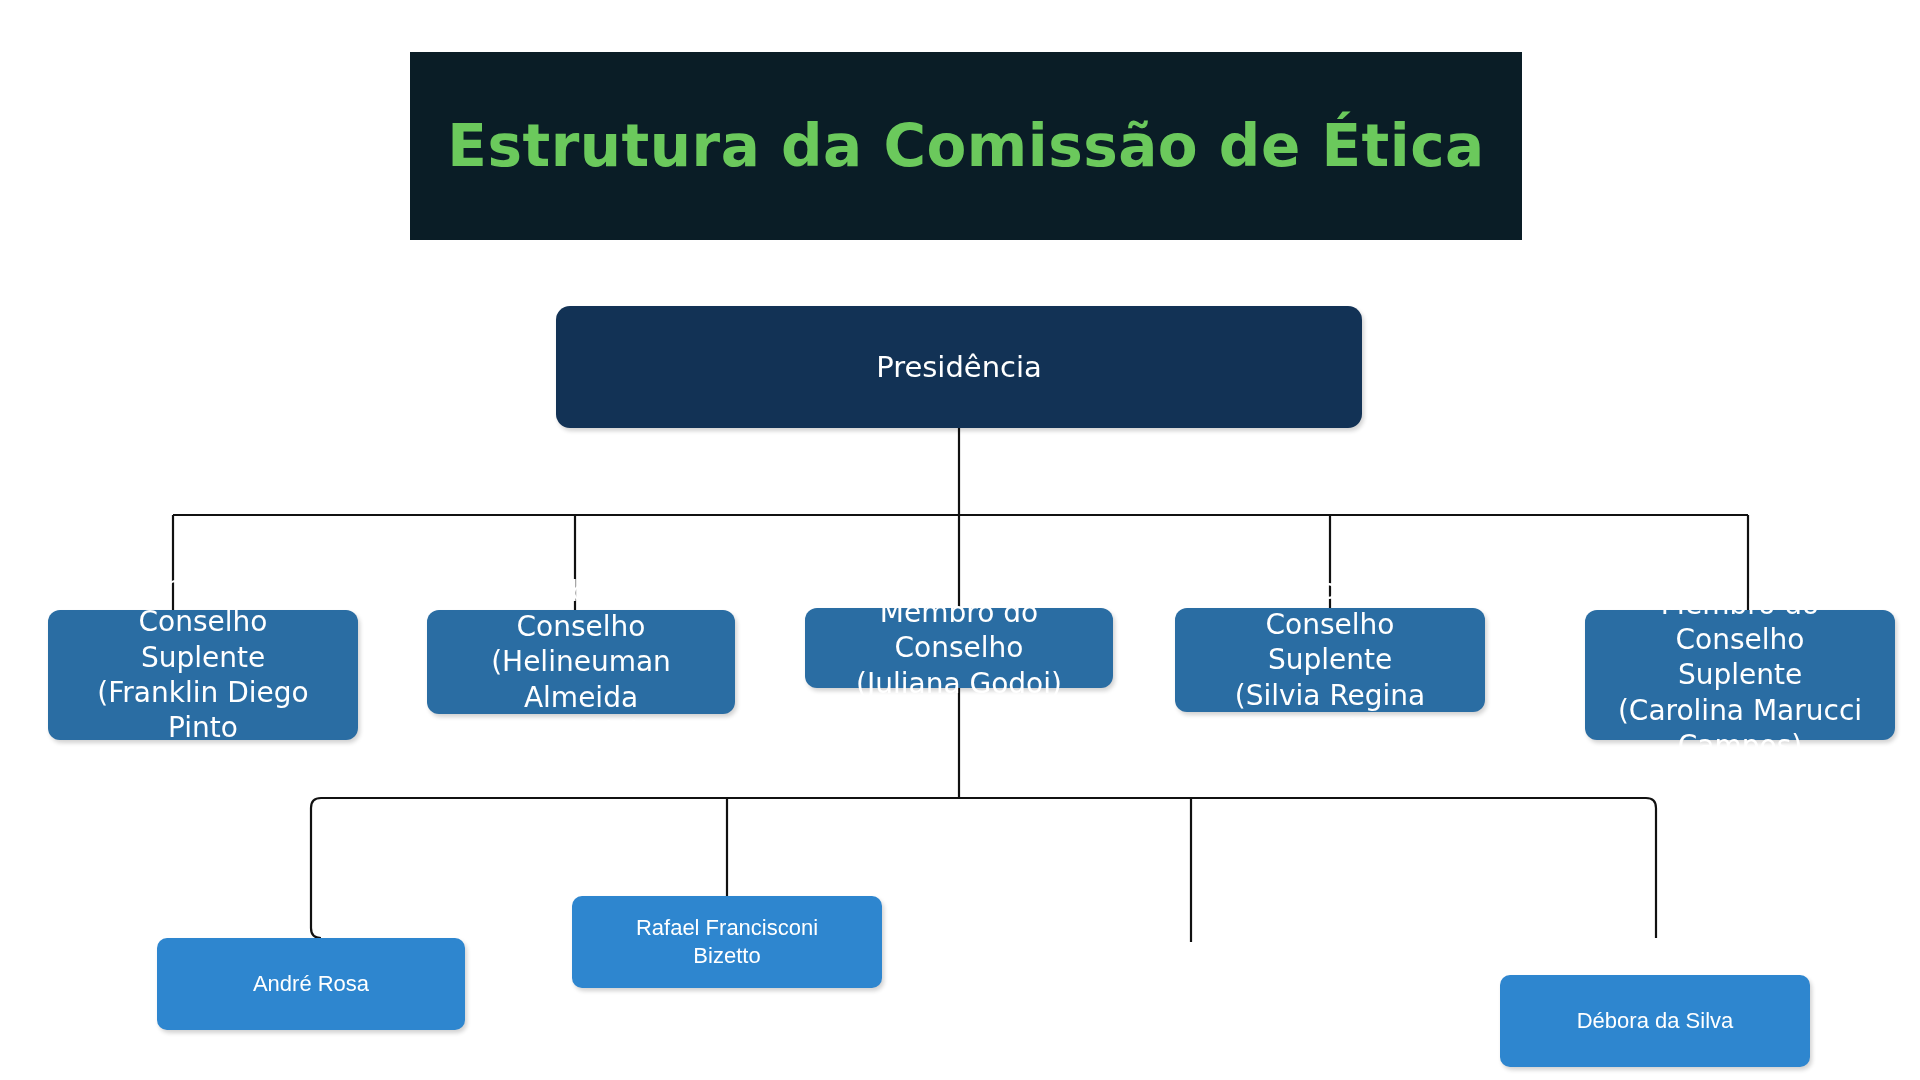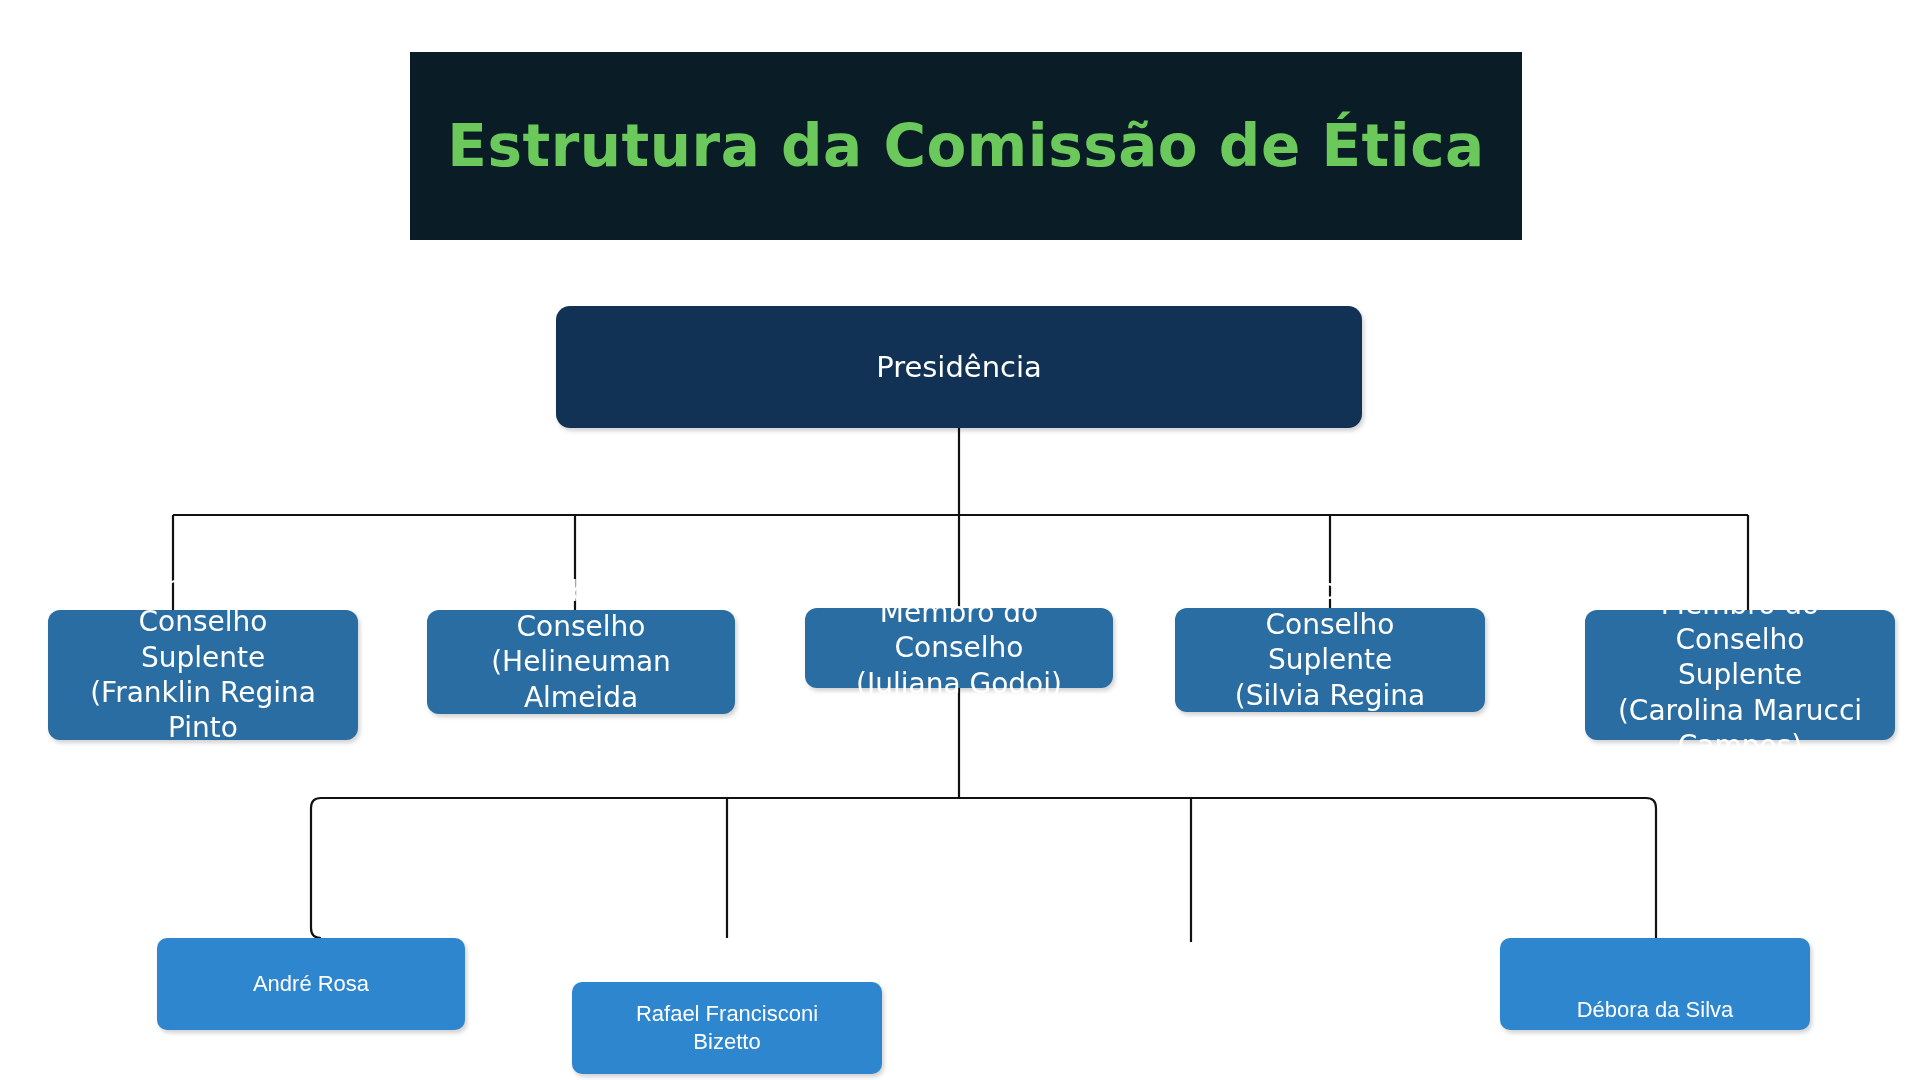--- a/index.html
+++ b/index.html
@@ -125,21 +125,21 @@
   <div class="node root" style="left:556px; top:306px; width:806px; height:122px;">
     <div>
       <span class="line">Presidência</span>
     </div>
   </div>
 
   <div class="node level2" style="left:48px; top:610px; width:310px; height:130px;">
     <div>
       <span class="line">Membro do Conselho</span>
       <span class="line">Suplente</span>
-      <span class="line">(Franklin Regina Pinto</span>
+      <span class="line">(Franklin Diego Pinto</span>
       <span class="line">Rodrigues)</span>
     </div>
   </div>
 
   <div class="node level2" style="left:427px; top:610px; width:308px; height:104px;">
     <div>
       <span class="line">Membro do Conselho</span>
       <span class="line">(Helineuman Almeida</span>
       <span class="line">Macedo)</span>
     </div>
@@ -168,27 +168,27 @@
       <span class="line">Campos)</span>
     </div>
   </div>
 
   <div class="node level3" style="left:157px; top:938px; width:308px; height:92px;">
     <div>
       <span class="line">André Rosa</span>
     </div>
   </div>
 
-  <div class="node level3" style="left:572px; top:982px; width:310px; height:92px;text-align:center;">
+  <div class="node level3" style="left:572px; top:896px; width:310px; height:92px;text-align:center;">
     <div>
       <span class="line">Rafael Francisconi</span>
       <span class="line">Bizetto</span>
     </div>
   </div>
 
 
-  <div class="node level3" style="left:1500px; top:938px; width:310px; height:92px;align-items:flex-end;">
+  <div class="node level3" style="left:1500px; top:975px; width:310px; height:92px;">
     <div>
       <span class="line">Débora da Silva</span>
     </div>
   </div>
 
 </div>
 
 </body></html>

